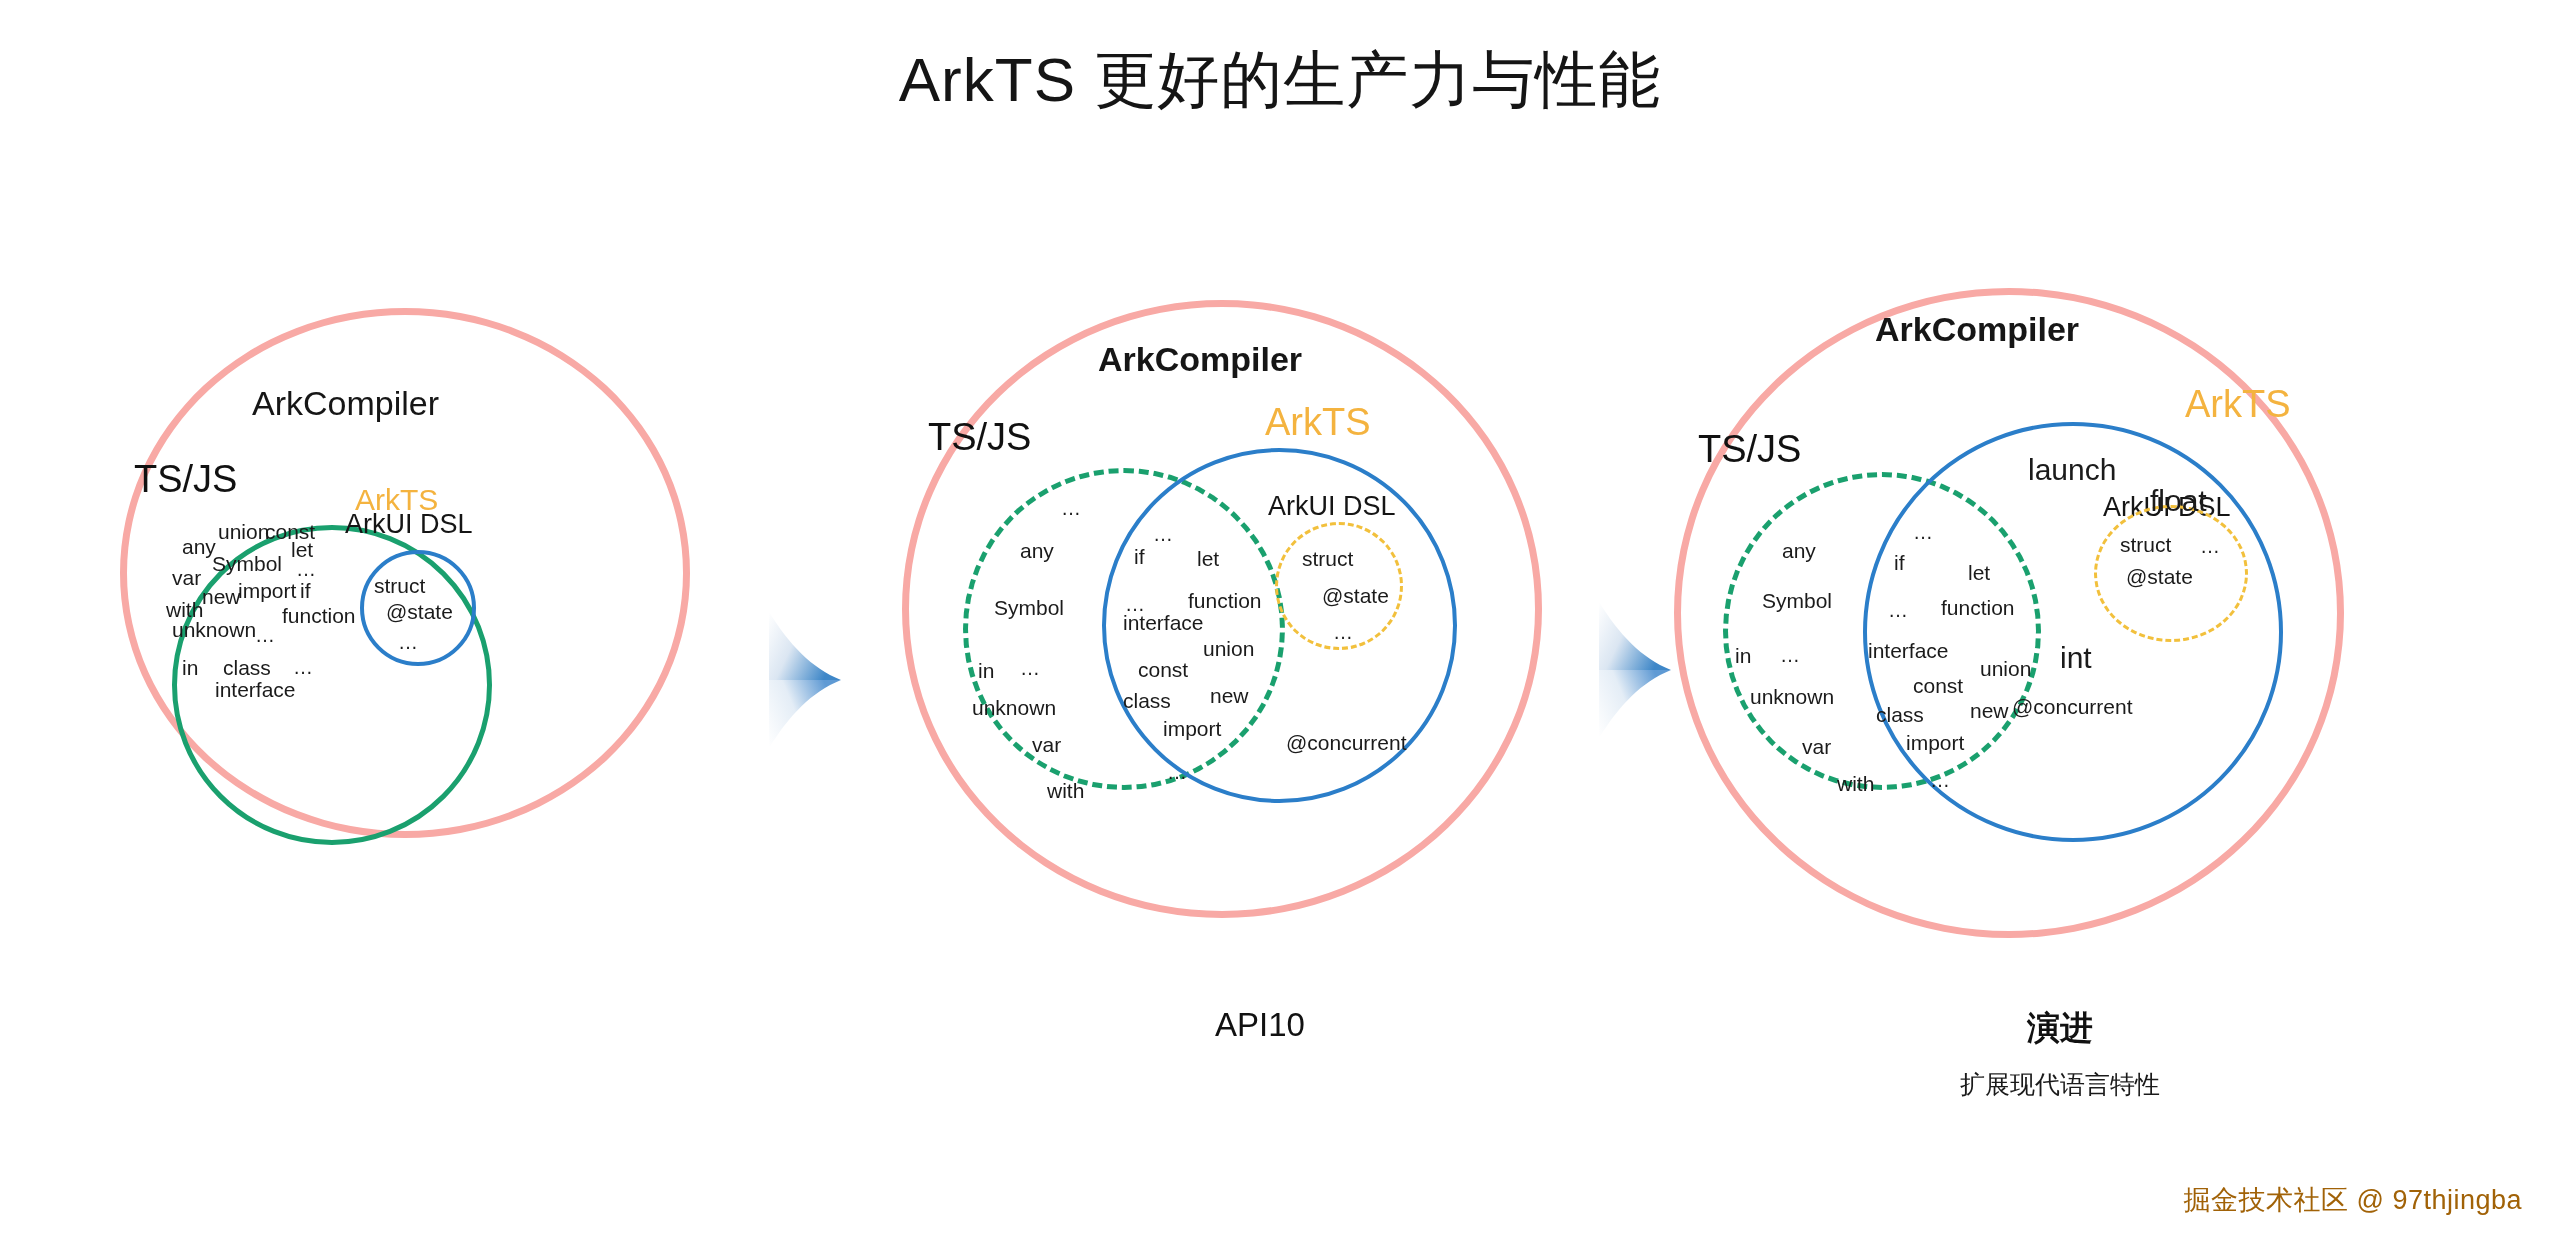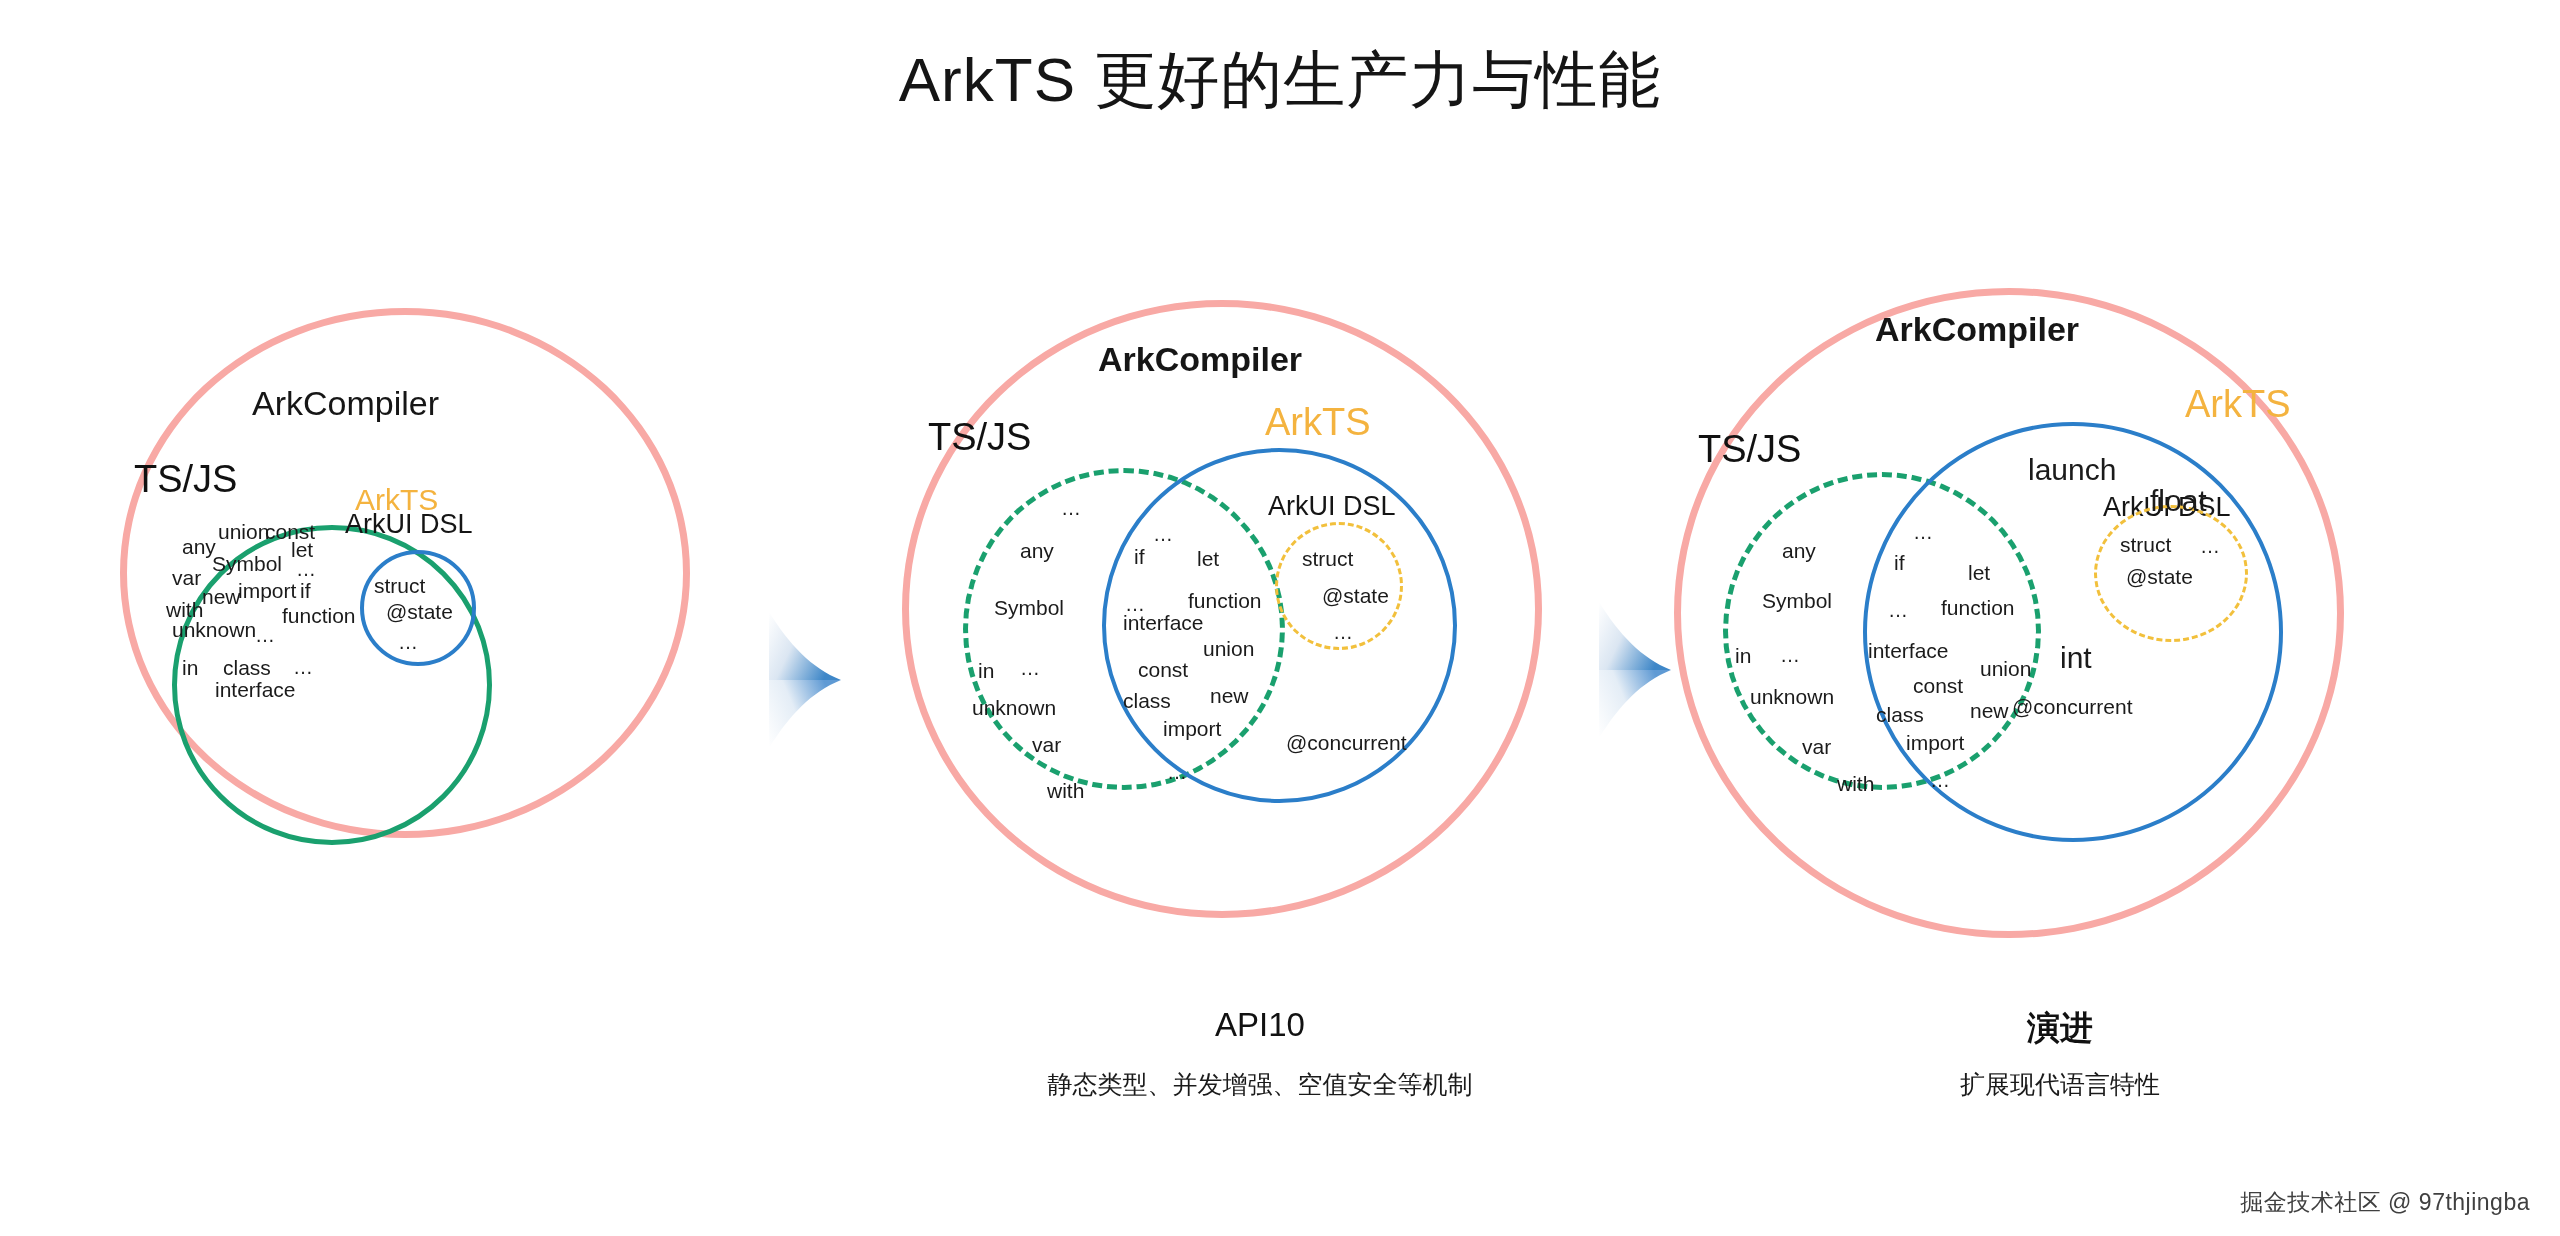--- a/index.html
+++ b/index.html
@@ -59,22 +59,22 @@
   .cap{position:absolute;left:0;width:100%;text-align:center;white-space:nowrap;}
   .cap-main{top:706px;font-size:33px;font-weight:400;color:#111;}
   .cap-main.bold{font-weight:700;}
   .cap-sub{top:768px;font-size:25px;font-weight:400;color:#1a1a1a;}
 
   
   .arrow{position:absolute;width:90px;height:140px;}
 
   
   .watermark{
-    position:absolute;right:30px;bottom:18px;
-    font-size:23px;color:#404040;white-space:nowrap;
+    position:absolute;right:38px;bottom:18px;
+    font-size:27px;color:#a16207;white-space:nowrap;
     letter-spacing:.5px;
   }
 </style>
 </head>
 <body>
 
 <div class="slide">
 
   <div class="title">ArkTS 更好的生产力与性能</div>
 
@@ -181,21 +181,20 @@
       <span class="kw dots" style="left:287px;top:462px;">…</span>
 
       <span class="kw" style="left:406px;top:432px;">@concurrent</span>
 
       <span class="kw" style="left:422px;top:248px;">struct</span>
       <span class="kw" style="left:442px;top:285px;">@state</span>
       <span class="kw dots" style="left:453px;top:322px;">…</span>
     </div>
 
     <div class="cap cap-main">API10</div>
-    <div class="cap cap-sub">静态类型、并发增强、空值安全等机制</div>
   </div>
 
   <div class="arrow" style="left:1585px;top:600px;">
     <svg width="90" height="140" viewBox="0 0 90 140" xmlns="http://www.w3.org/2000/svg">
       <defs>
         <linearGradient id="ag2" x1="0" y1="0" x2="1" y2="0.45">
           <stop offset="0%" stop-color="#ffffff"></stop>
           <stop offset="45%" stop-color="#dbe6f2"></stop>
           <stop offset="100%" stop-color="#3e87c8"></stop>
         </linearGradient>

